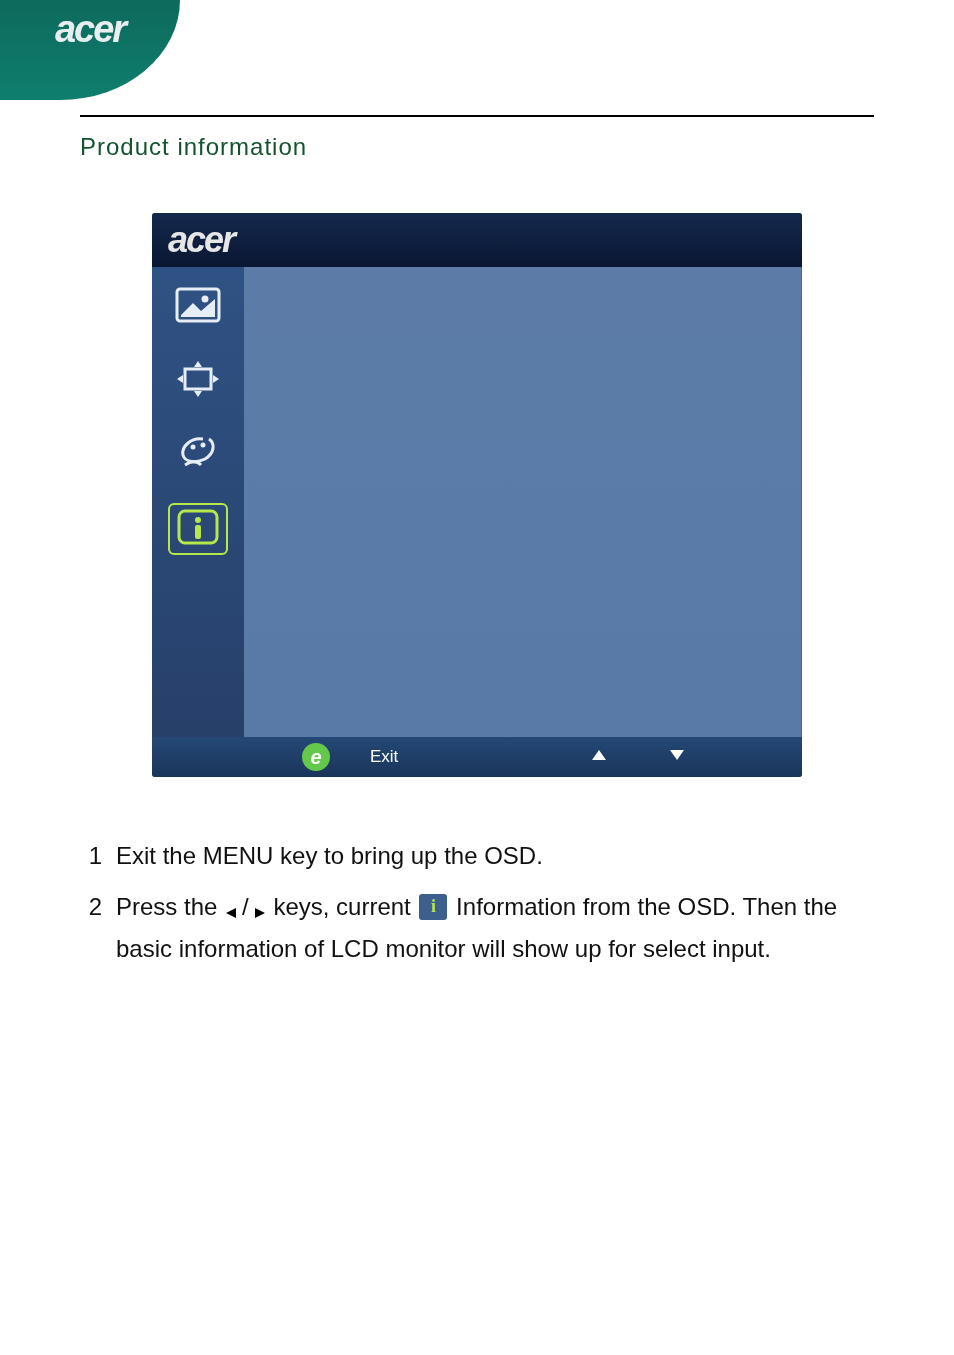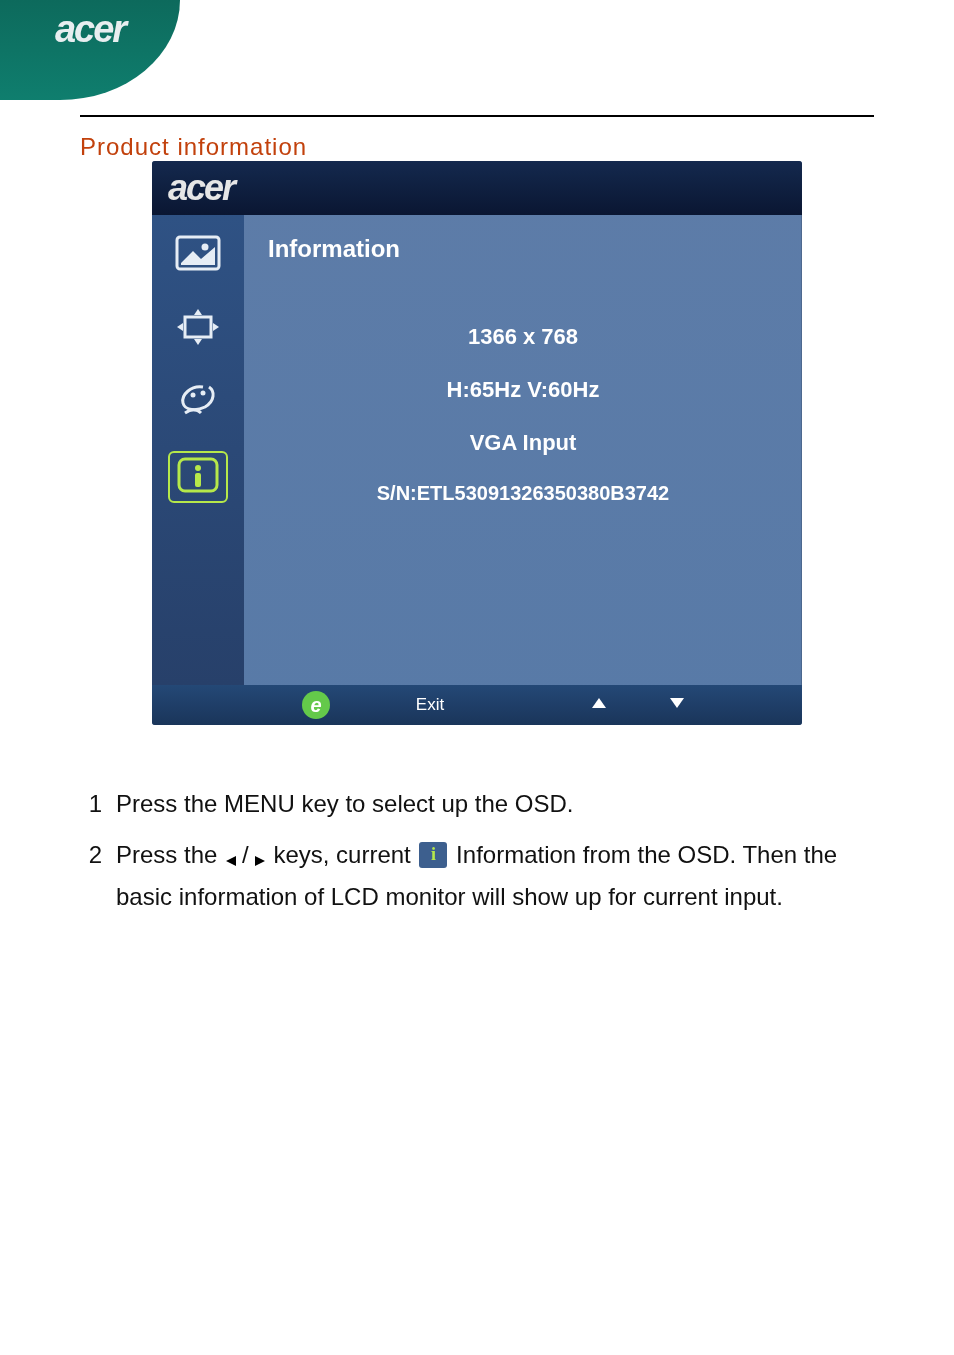--- a/index.html
+++ b/index.html
@@ -2,38 +2,38 @@
 <html><head>
 <meta charset="utf-8">
 <style>
   *{box-sizing:border-box;margin:0;padding:0}
   body{font-family:Arial,Helvetica,sans-serif;background:#fff;width:954px;height:1355px;position:relative;overflow:hidden}
   
   .corner{width:180px;height:100px;background:linear-gradient(180deg,#0d6a5c,#0f7e6e);border-bottom-right-radius:120px 100px;position:absolute;top:0;left:0;display:flex;align-items:flex-start;justify-content:center;padding-top:8px}
   .corner-logo{color:#e8eef0;font-weight:900;font-style:italic;font-size:38px;letter-spacing:-2px;font-family:Arial,Helvetica,sans-serif}
   .content{padding:115px 80px 40px 80px}
   .hr{border-top:2px solid #000;margin-bottom:16px}
-  .section-title{font-size:24px;letter-spacing:1px;color:#c2410c;font-weight:400;}
+  .section-title{font-size:24px;letter-spacing:1px;color:#14532d;font-weight:400;margin-bottom:52px}
   
   .osd{width:650px;margin:0 auto 60px auto;background:#5b7aa6;background:linear-gradient(180deg,#5d7ca8,#587aa7);border-radius:3px;overflow:hidden;box-shadow:0 0 0 1px rgba(0,0,0,.15) inset}
   .osd-header{background:#0b1e3d;background:linear-gradient(180deg,#14294e,#0a1632);padding:6px 16px}
   .osd-logo{color:#e6e6e6;font-weight:900;font-style:italic;font-size:36px;letter-spacing:-2px}
   .osd-body{display:flex;min-height:470px}
   .osd-tabs{width:92px;background:#2d4c7a;background:linear-gradient(180deg,#2f5284,#27406a);display:flex;flex-direction:column;align-items:center;padding:14px 0;gap:22px}
   .tab{width:60px;height:52px;display:flex;align-items:center;justify-content:center;border-radius:6px;border:2px solid transparent}
   .tab.selected{border-color:#b6e84a}
   .tab svg{width:46px;height:40px}
   .osd-main{flex:1;padding:20px 24px;color:#fff}
   .osd-title{font-size:24px;font-weight:bold;margin-bottom:48px;color:#fff}
   .osd-info{text-align:center;font-size:22px;font-weight:bold;line-height:2.4;color:#fff}
   .osd-info .sn{font-size:20px}
   
   .osd-foot{height:40px;background:linear-gradient(180deg,#244876,#1a355a);display:flex;align-items:center;color:#fff;padding-left:150px;gap:40px;font-size:17px}
   .e-badge{width:28px;height:28px;border-radius:50%;background:#64c94a;display:flex;align-items:center;justify-content:center;font-weight:bold;font-style:italic;color:#fff;font-size:20px}
-  .foot-exit{width:120px;text-align:center}
+  .foot-exit{width:120px;text-align:left}
   .foot-arrows{display:flex;gap:60px;margin-left:60px}
   .foot-arrows svg{width:18px;height:14px}
   
   .steps{font-size:24px;color:#111;line-height:1.55}
   .step{display:flex;margin-bottom:14px}
   .step-num{width:36px;flex-shrink:0;text-align:right;padding-right:14px}
   .step-body{flex:1}
   .inline-icon{display:inline-block;vertical-align:-5px}
   .inline-info-icon{display:inline-block;width:28px;height:26px;background:#3d5f8e;border-radius:3px;vertical-align:-5px;position:relative;margin:0 2px}
   .inline-info-icon::after{content:"i";position:absolute;inset:0;display:flex;align-items:center;justify-content:center;color:#b6e84a;font-weight:bold;font-family:Georgia,serif;font-size:18px}
@@ -93,57 +93,48 @@
           <span>
             <svg viewBox="0 0 46 40">
               <rect x="4" y="4" width="38" height="32" rx="6" fill="none" stroke="#b6e84a" stroke-width="3"></rect>
               <circle cx="23" cy="13" r="3" fill="#b6e84a"></circle>
               <rect x="20" y="18" width="6" height="14" rx="2" fill="#b6e84a"></rect>
             </svg>
           </span>
         </div>
 
       </div>
-      <div class="osd-main">
-        <div class="osd-title">Information</div>
-        <div class="osd-info">
-          <div>1366 x 768</div>
-          <div>H:65Hz  V:60Hz</div>
-          <div>VGA Input</div>
-          <div class="sn">S/N:ETL53091326350380B3742</div>
-        </div>
-      </div>
     </div>
     <div class="osd-foot">
       <span class="e-badge">e</span>
       <span class="foot-exit">Exit</span>
       <span class="foot-arrows">
         <span><svg viewBox="0 0 18 14">
               <path d="M9 2 L16 12 L2 12 Z" fill="#fff"></path>
             </svg></span>
         <span><svg viewBox="0 0 18 14">
               <path d="M9 12 L16 2 L2 2 Z" fill="#fff"></path>
             </svg></span>
       </span>
     </div>
   </div>
 
   <div class="steps">
     <div class="step">
       <div class="step-num">1</div>
-      <div class="step-body">Press the MENU key to select up the OSD.</div>
+      <div class="step-body">Exit the MENU key to bring up the OSD.</div>
     </div>
     <div class="step">
       <div class="step-num">2</div>
       <div class="step-body">
         <span>Press the </span>
         <span class="inline-icon"><svg width="18" height="14" viewBox="0 0 18 14">
               <path d="M2 7 L12 2 L12 12 Z" fill="#000"></path>
             </svg></span>/<span class="inline-icon"><svg width="18" height="14" viewBox="0 0 18 14">
               <path d="M16 7 L6 2 L6 12 Z" fill="#000"></path>
             </svg></span>
         <span> keys, current </span>
         <span class="inline-info-icon"></span>
-        <span> Information from the OSD. Then the basic information of LCD monitor will show up for current input.</span>
+        <span> Information from the OSD. Then the basic information of LCD monitor will show up for select input.</span>
       </div>
     </div>
   </div>
 </div>
 
 </body></html>

